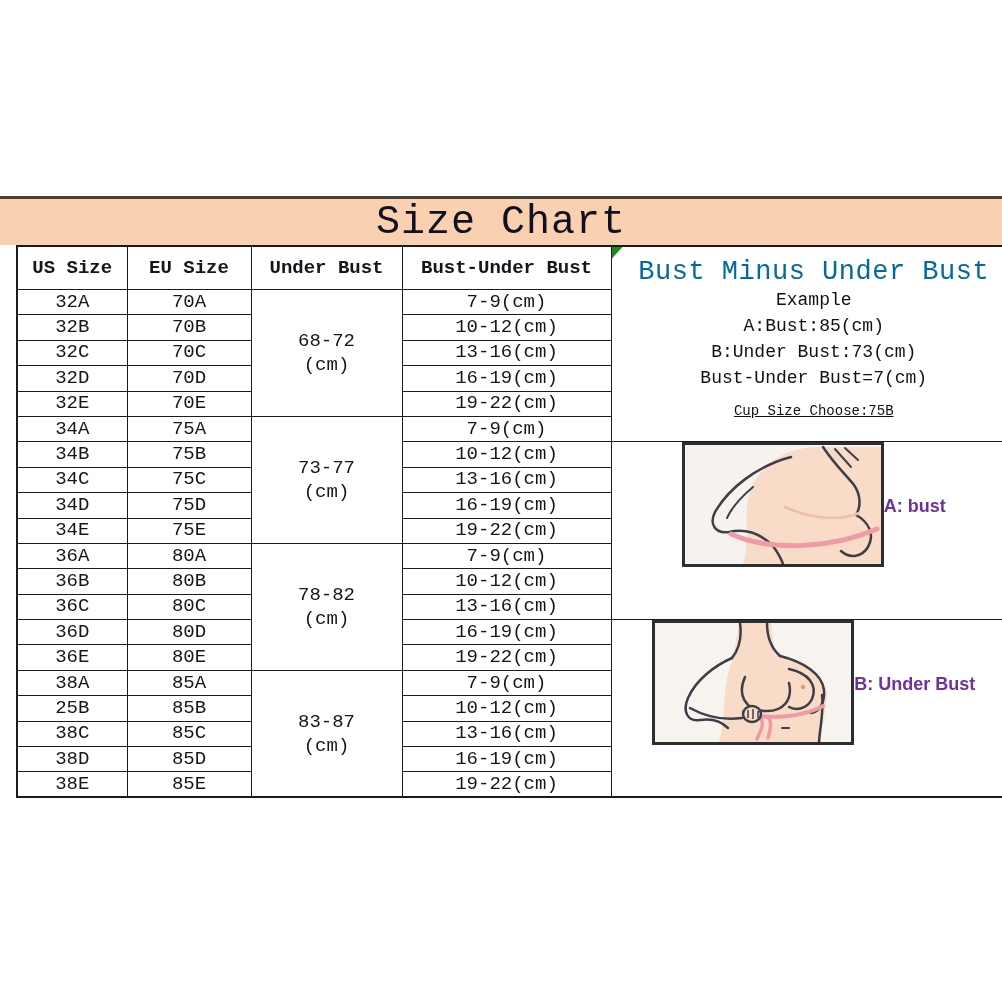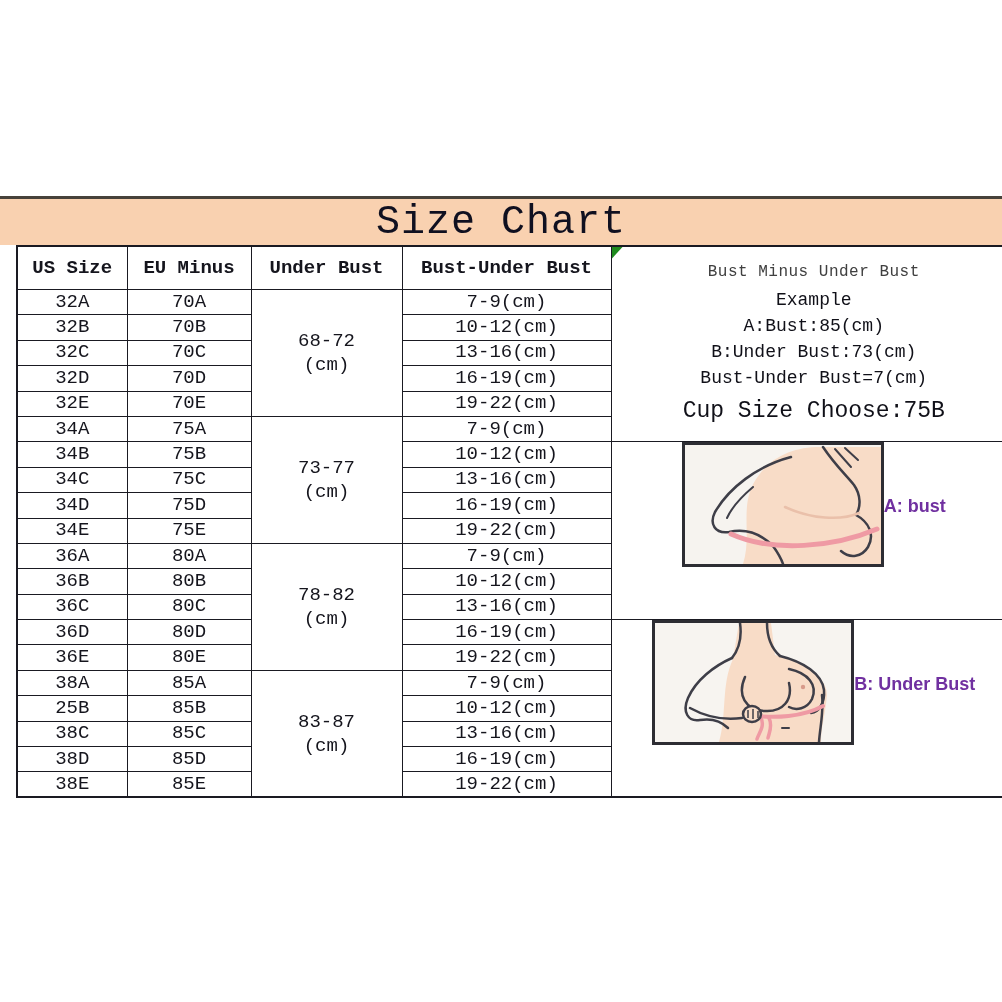--- a/index.html
+++ b/index.html
@@ -16,23 +16,23 @@
   th,td{border:1px solid #1a1a22;padding:0;text-align:center;vertical-align:middle;overflow:hidden;}
   th{font-size:19px;font-weight:bold;height:42px;}
   tr.d{height:25.4px;}
   td.c{font-size:19px;line-height:1;}
   td.group{font-size:19px;line-height:24px;}
   
   td.panel{position:relative;vertical-align:top;}
   .flag{position:absolute;top:0;left:0;width:11px;height:12px;background:#1e8a1e;
         clip-path:polygon(0 0,100% 0,0 100%);}
   .ptext{display:flex;flex-direction:column;align-items:center;padding-top:10px;}
-  .p-title{font-size:16px;letter-spacing:0.5px;color:#404040;line-height:30px;}
+  .p-title{font-size:27px;letter-spacing:0.5px;color:#0369a1;line-height:30px;}
   .p-line{font-size:18px;line-height:26px;color:#101018;}
-  .p-cup{font-size:23px;line-height:26px;margin-top:7px;color:#101018;}
+  .p-cup{font-size:14px;line-height:26px;margin-top:7px;color:#101018;text-decoration:underline;}
   .figwrap{display:flex;flex-direction:row;align-items:center;justify-content:center;height:100%;}
   .frame{width:202px;height:125px;border:3px solid #2d2d33;background:#fff;box-sizing:border-box;}
   .frame svg{display:block;width:100%;height:100%;}
   .figlabel{font-family:"Liberation Sans",sans-serif;font-weight:bold;font-size:18px;
             color:#7030A0;margin-top:4px;}
 </style>
 </head>
 <body>
 
 <div class="sheet">
@@ -47,21 +47,21 @@
         <col style="width:110px">
           <col style="width:124px">
           <col style="width:151px">
         <col style="width:209px">
           <col style="width:406px">
       </colgroup>
 
       <tbody>
           <tr>
         <th>US Size</th>
-        <th>EU Minus</th>
+        <th>EU Size</th>
         <th>Under Bust</th>
         <th>Bust-Under Bust</th>
         <td class="panel" rowspan="7">
           <div class="flag"></div>
           <div class="ptext">
             <div class="p-title">Bust Minus Under Bust</div>
             <div class="p-line">Example</div>
             <div class="p-line">A:Bust:85(cm)</div>
             <div class="p-line">B:Under Bust:73(cm)</div>
             <div class="p-line">Bust-Under Bust=7(cm)</div>

